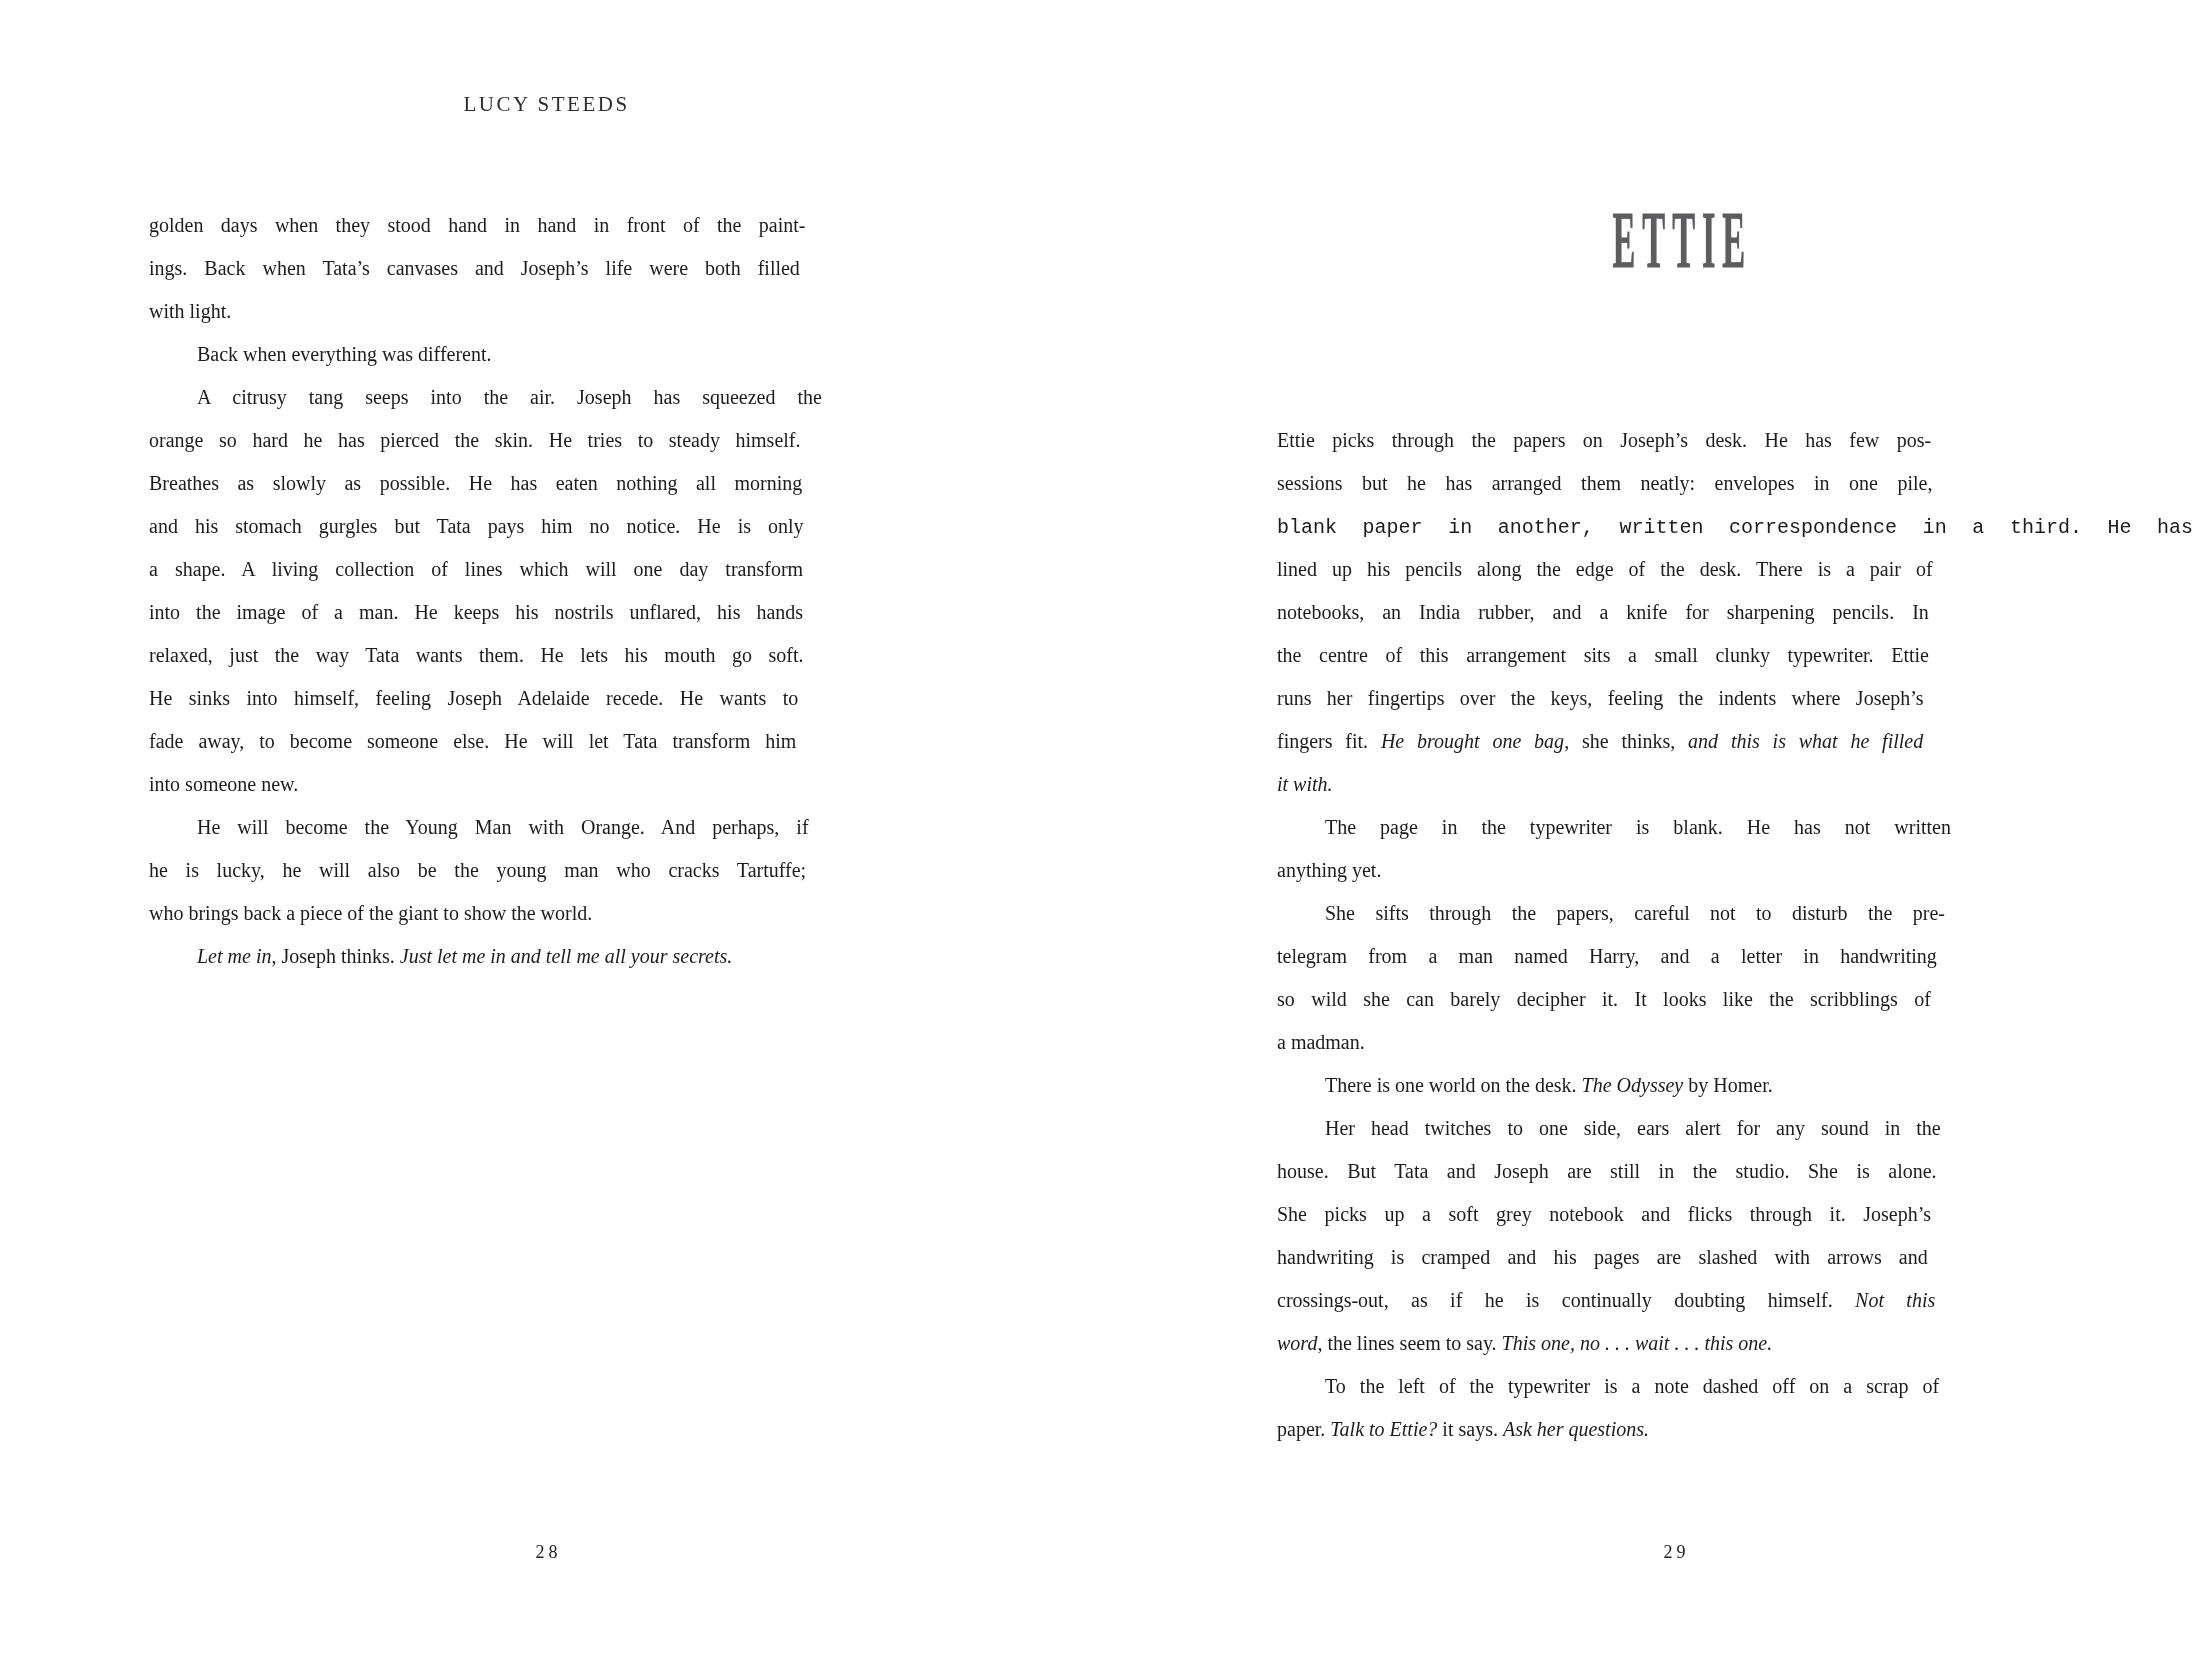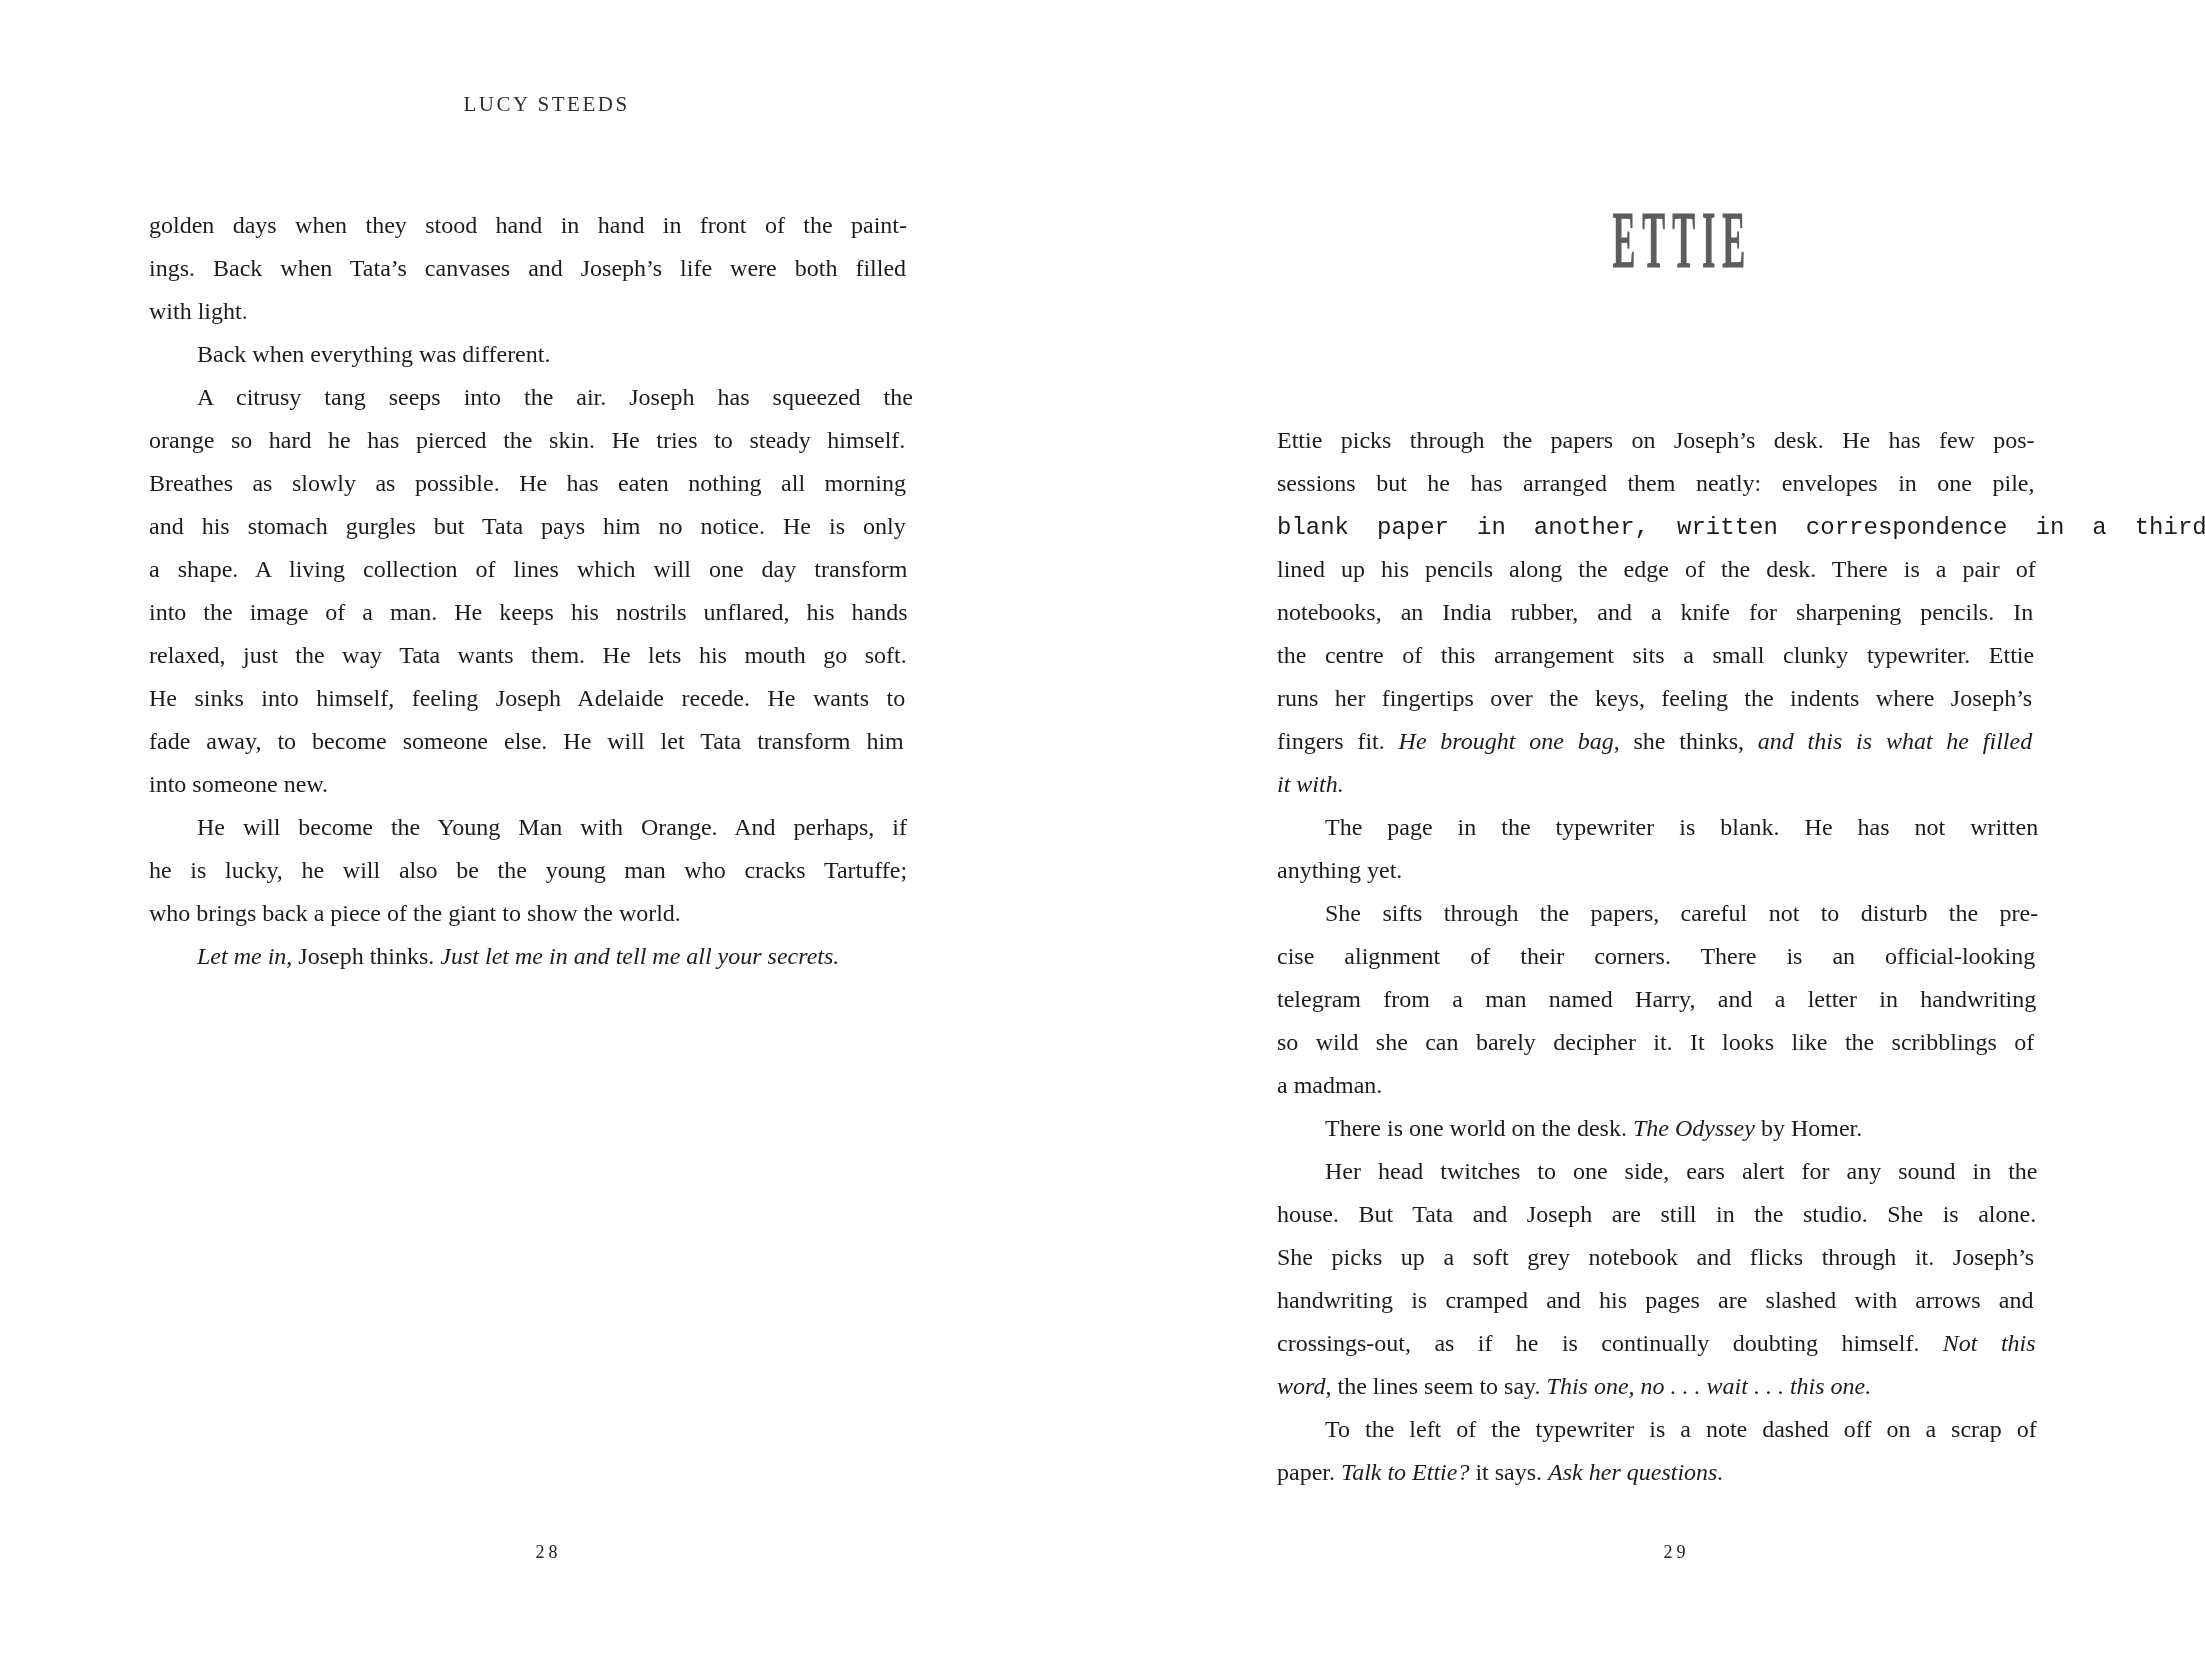--- a/index.html
+++ b/index.html
@@ -61,21 +61,21 @@
     left: 0;
     width: 100%;
   }
   .textblock-left  { top: 204px; }
   .textblock-right { top: 419px; }
 
   .line {
     height: 43px;
     line-height: 43px;
     white-space: nowrap;
-    font-size: 24px;
+    font-size: 20px;
   }
   .line.ind { padding-left: 48px; }
   .lt {
     display: inline-block;
     transform-origin: 0 50%;
   }
   .lt i { font-style: italic; }
 
   .pagenum {
     position: absolute;
@@ -127,21 +127,20 @@
         <div class="line j"><span class="lt" style="word-spacing: 13.6px; font-family: Liberation Mono, monospace;"><span>blank paper in another, written correspondence in a third. He has</span></span></div>
         <div class="line j"><span class="lt" style="word-spacing: 10px;"><span>lined up his pencils along the edge of the desk. There is a pair of</span></span></div>
         <div class="line j"><span class="lt" style="word-spacing: 13px;"><span>notebooks, an India rubber, and a knife for sharpening pencils. In</span></span></div>
         <div class="line j"><span class="lt" style="word-spacing: 12.6px;"><span>the centre of this arrangement sits a small clunky typewriter. Ettie</span></span></div>
         <div class="line j"><span class="lt" style="word-spacing: 10.4px;"><span>runs her fingertips over the keys, feeling the indents where Joseph’s</span></span></div>
         <div class="line j"><span class="lt" style="word-spacing: 7.8px;"><span>fingers fit. </span><i>He brought one bag</i><span>, she thinks, </span><i>and this is what he filled</i></span></div>
         <div class="line"><span class="lt"><i>it with.</i></span></div>
         <div class="line j ind"><span class="lt" style="word-spacing: 19px;"><span>The page in the typewriter is blank. He has not written</span></span></div>
         <div class="line"><span class="lt"><span>anything yet.</span></span></div>
         <div class="line j ind"><span class="lt" style="word-spacing: 15.4px;"><span>She sifts through the papers, careful not to disturb the pre-</span></span></div>
-        <div class="line j"><span class="lt" style="word-spacing: 24px;"><span>cise alignment of their corners. There is an official-looking</span></span></div>
         <div class="line j"><span class="lt" style="word-spacing: 16.3px;"><span>telegram from a man named Harry, and a letter in handwriting</span></span></div>
         <div class="line j"><span class="lt" style="word-spacing: 11.4px;"><span>so wild she can barely decipher it. It looks like the scribblings of</span></span></div>
         <div class="line"><span class="lt"><span>a madman.</span></span></div>
         <div class="line ind"><span class="lt"><span>There is one world on the desk. </span><i>The Odyssey</i><span> by Homer.</span></span></div>
         <div class="line j ind"><span class="lt" style="word-spacing: 11px;"><span>Her head twitches to one side, ears alert for any sound in the</span></span></div>
         <div class="line j"><span class="lt" style="word-spacing: 13.5px;"><span>house. But Tata and Joseph are still in the studio. She is alone.</span></span></div>
         <div class="line j"><span class="lt" style="word-spacing: 12.6px;"><span>She picks up a soft grey notebook and flicks through it. Joseph’s</span></span></div>
         <div class="line j"><span class="lt" style="word-spacing: 12.2px;"><span>handwriting is cramped and his pages are slashed with arrows and</span></span></div>
         <div class="line j"><span class="lt" style="word-spacing: 17.4px;"><span>crossings-out, as if he is continually doubting himself. </span><i>Not this</i></span></div>
         <div class="line"><span class="lt"><i>word</i><span>, the lines seem to say. </span><i>This one, no . . . wait . . . this one.</i></span></div>

